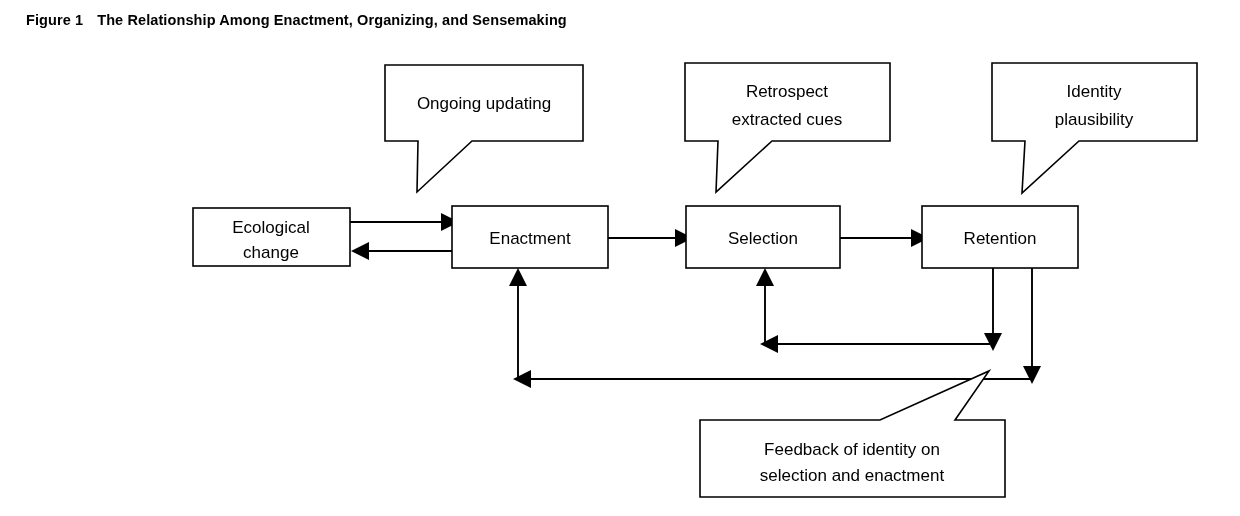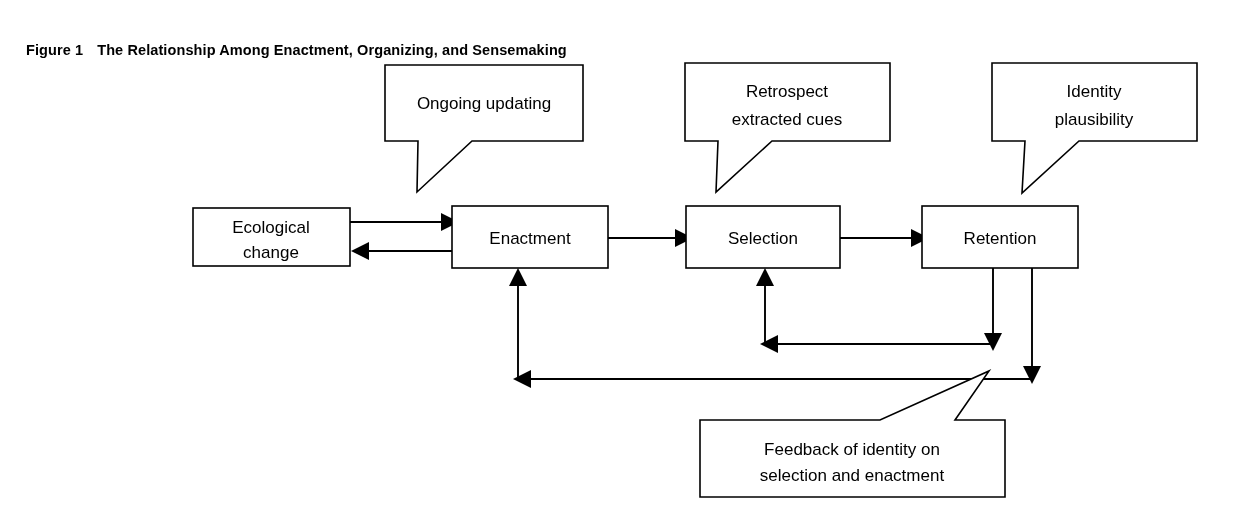--- a/index.html
+++ b/index.html
@@ -21,21 +21,20 @@
     height: 516px;
   }
   .fig-caption {
     position: absolute;
     left: 26px;
     top: 12px;
     font-size: 14.5px;
     font-weight: bold;
     letter-spacing: 0.1px;
     white-space: nowrap;
-    margin-top: 30px;
   }
   .fig-caption .cap-label {
     margin-right: 14px;
   }
   svg.diagram {
     position: absolute;
     left: 0;
     top: 0;
   }
   svg.diagram text {

